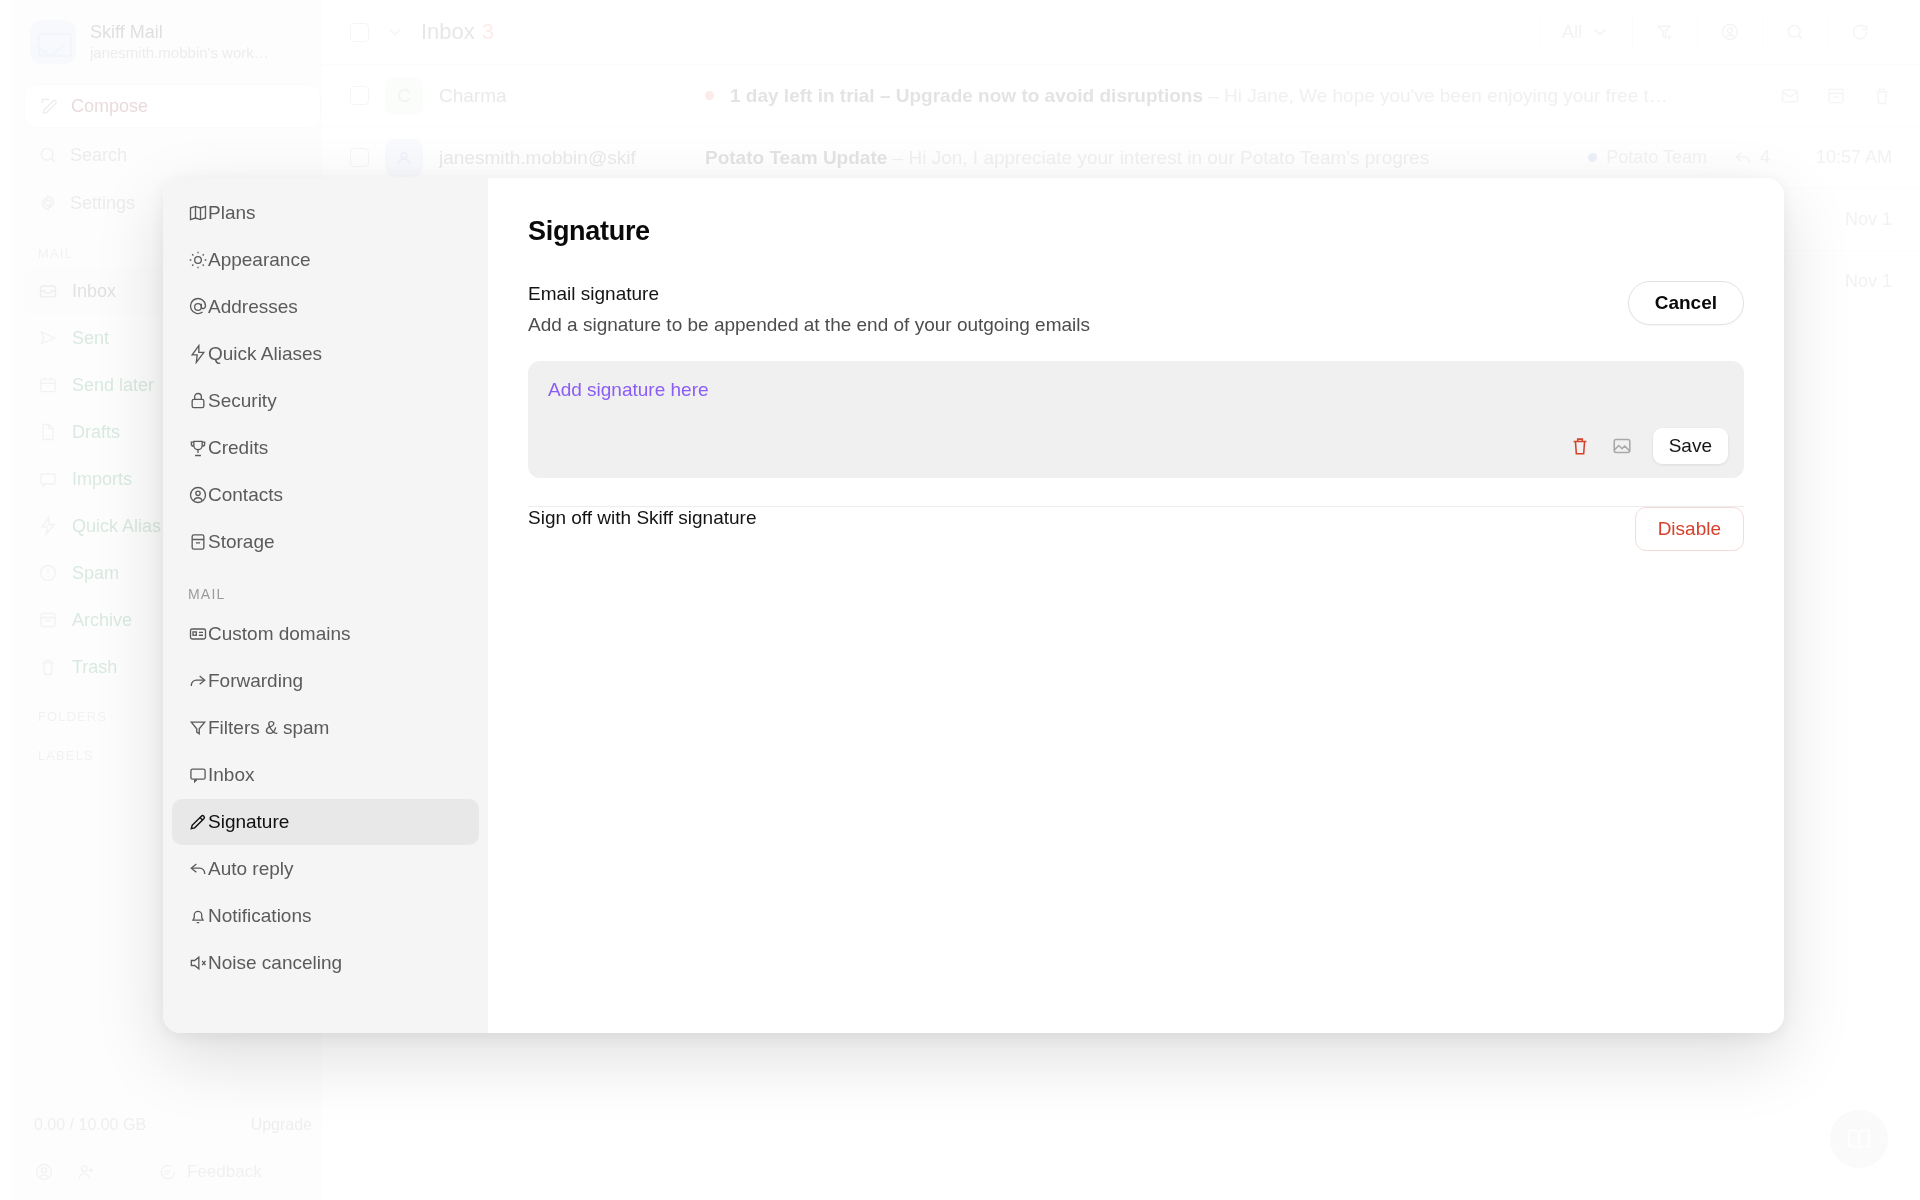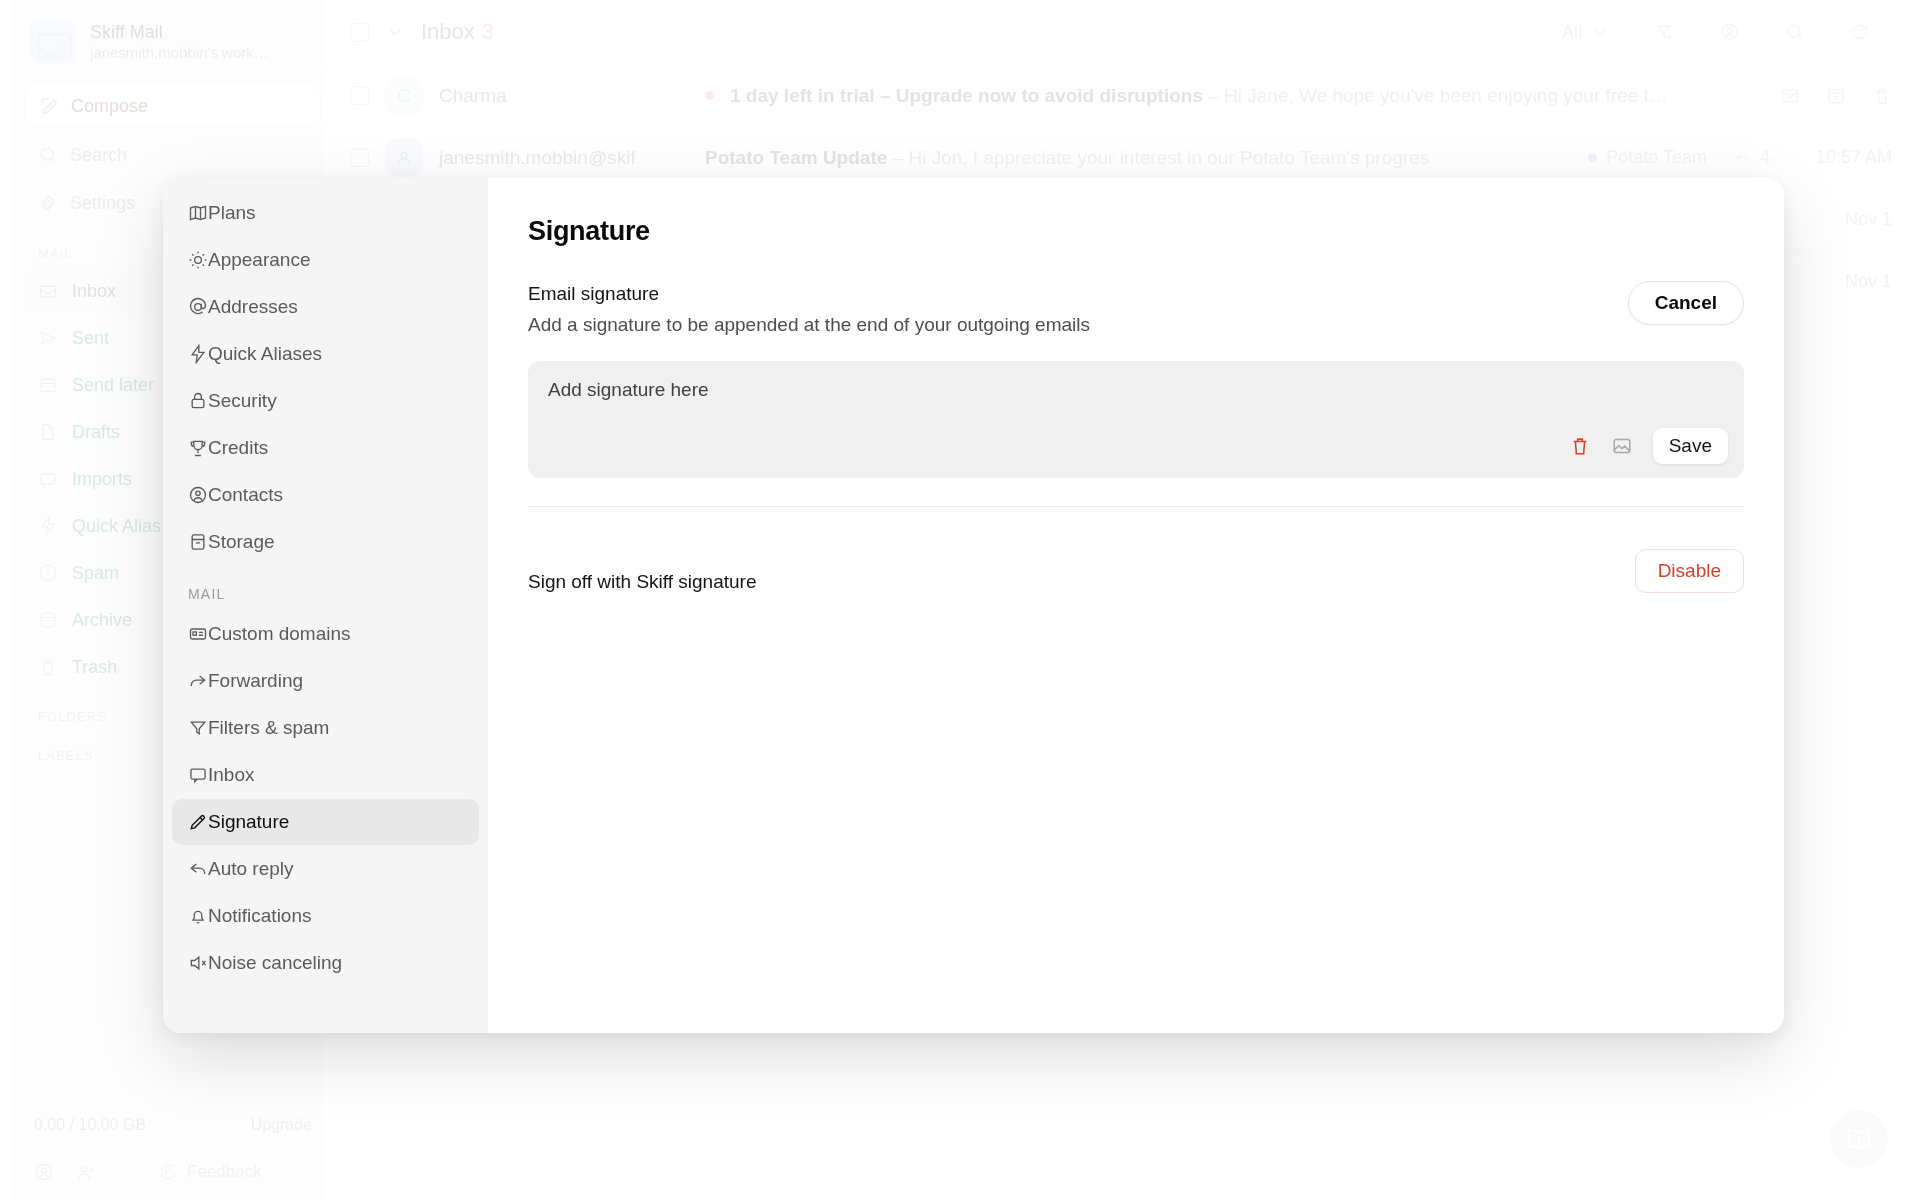--- a/index.html
+++ b/index.html
@@ -116,29 +116,29 @@
   .sig-desc { font-size: 19px; color: #4d4d4d; line-height: 28px; margin-top: 4px; }
   .btn-cancel {
     margin-left: auto; background: #fff; border: 1px solid #e3e3e3; border-radius: 22px;
     height: 44px; padding: 0 26px; font-size: 19px; color: #0a0a0a; font-weight: 700;
     display: flex; align-items: center; box-shadow: 0 1px 2px rgba(0,0,0,0.04);
   }
   .editor {
     margin-top: 22px; height: 117px; background: #f0f0f0; border-radius: 12px;
     position: relative; padding: 18px 20px;
   }
-  .editor-ph { font-size: 19px; color: #404040; }
+  .editor-ph { font-size: 19px; color: #8b5cf6; }
   .editor-tools { position: absolute; right: 16px; bottom: 14px; display: flex; align-items: center; gap: 20px; }
   .btn-save {
     background: #fff; border-radius: 9px; height: 36px; padding: 0 16px;
     font-size: 19px; color: #141414; display: flex; align-items: center;
     box-shadow: 0 1px 3px rgba(0,0,0,0.09);
   }
   .divider { height: 1px; background: #ececec; margin: 28px 0 0 0; }
-  .signoff-row { display: flex; align-items: flex-end; height: 86px; gap: 44px; }
+  .signoff-row { display: flex; align-items: flex-start; height: 86px; gap: 44px; }
   .signoff-label { font-size: 19px; color: #141414; }
   .btn-disable {
     margin-left: auto; background: #fff; border: 1px solid #f3dcd9; border-radius: 11px;
     height: 44px; padding: 0 22px; font-size: 19px; color: #d6412b;
     display: flex; align-items: center;
   }
 </style>
 </head>
 <body>
 

